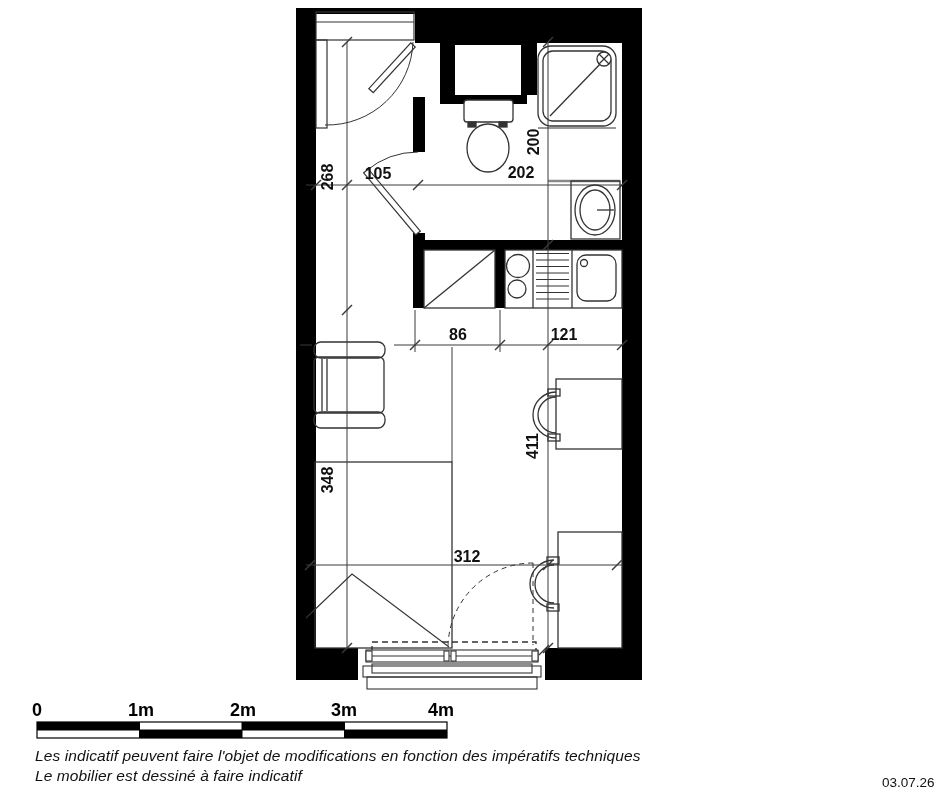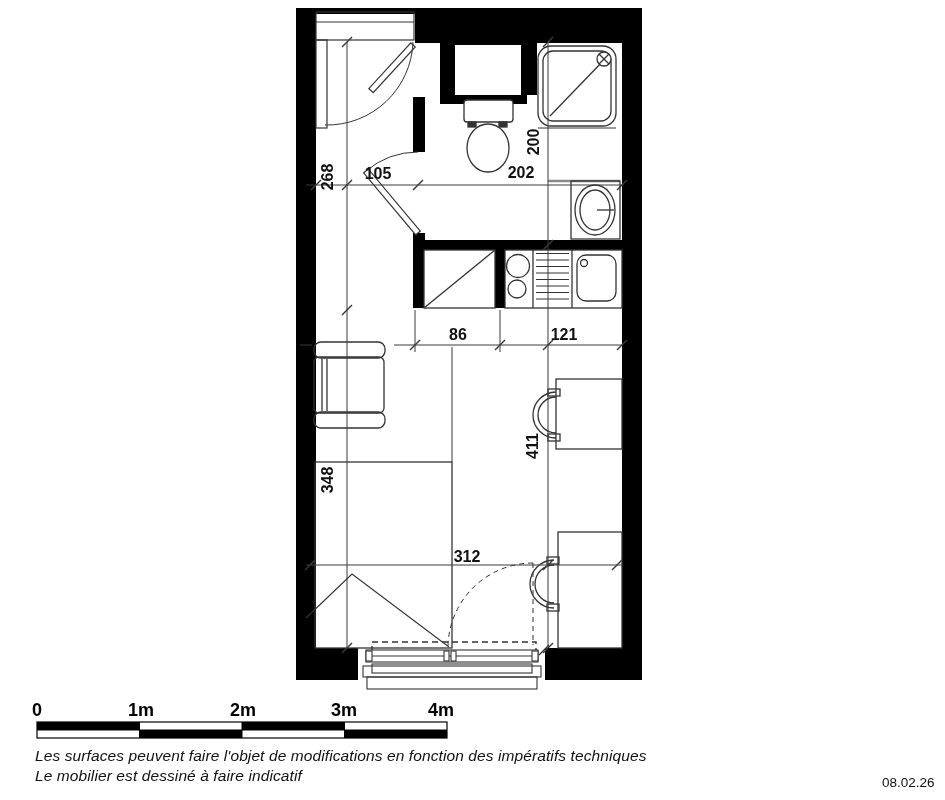--- a/index.html
+++ b/index.html
@@ -219,16 +219,16 @@
       </g>
       <g stroke="#000" stroke-width="1">
         <line x1="37" y1="730" x2="447" y2="730"></line>
         <line x1="139.5" y1="722" x2="139.5" y2="738"></line>
         <line x1="242" y1="722" x2="242" y2="738"></line>
         <line x1="344.5" y1="722" x2="344.5" y2="738"></line>
       </g>
     </g>
   </svg>
 
-  <div class="note" style="top:747px">Les surfaces peuvent faire l'objet de modifications en fonction des impératifs techniques</div>
+  <div class="note" style="top:747px">Les indicatif peuvent faire l'objet de modifications en fonction des impératifs techniques</div>
   <div class="note" style="top:767px">Le mobilier est dessiné à faire indicatif</div>
-  <div class="date" style="left:882px;top:775px">08.02.26</div>
+  <div class="date" style="left:882px;top:775px">03.07.26</div>
 </div>
 
 </body></html>

